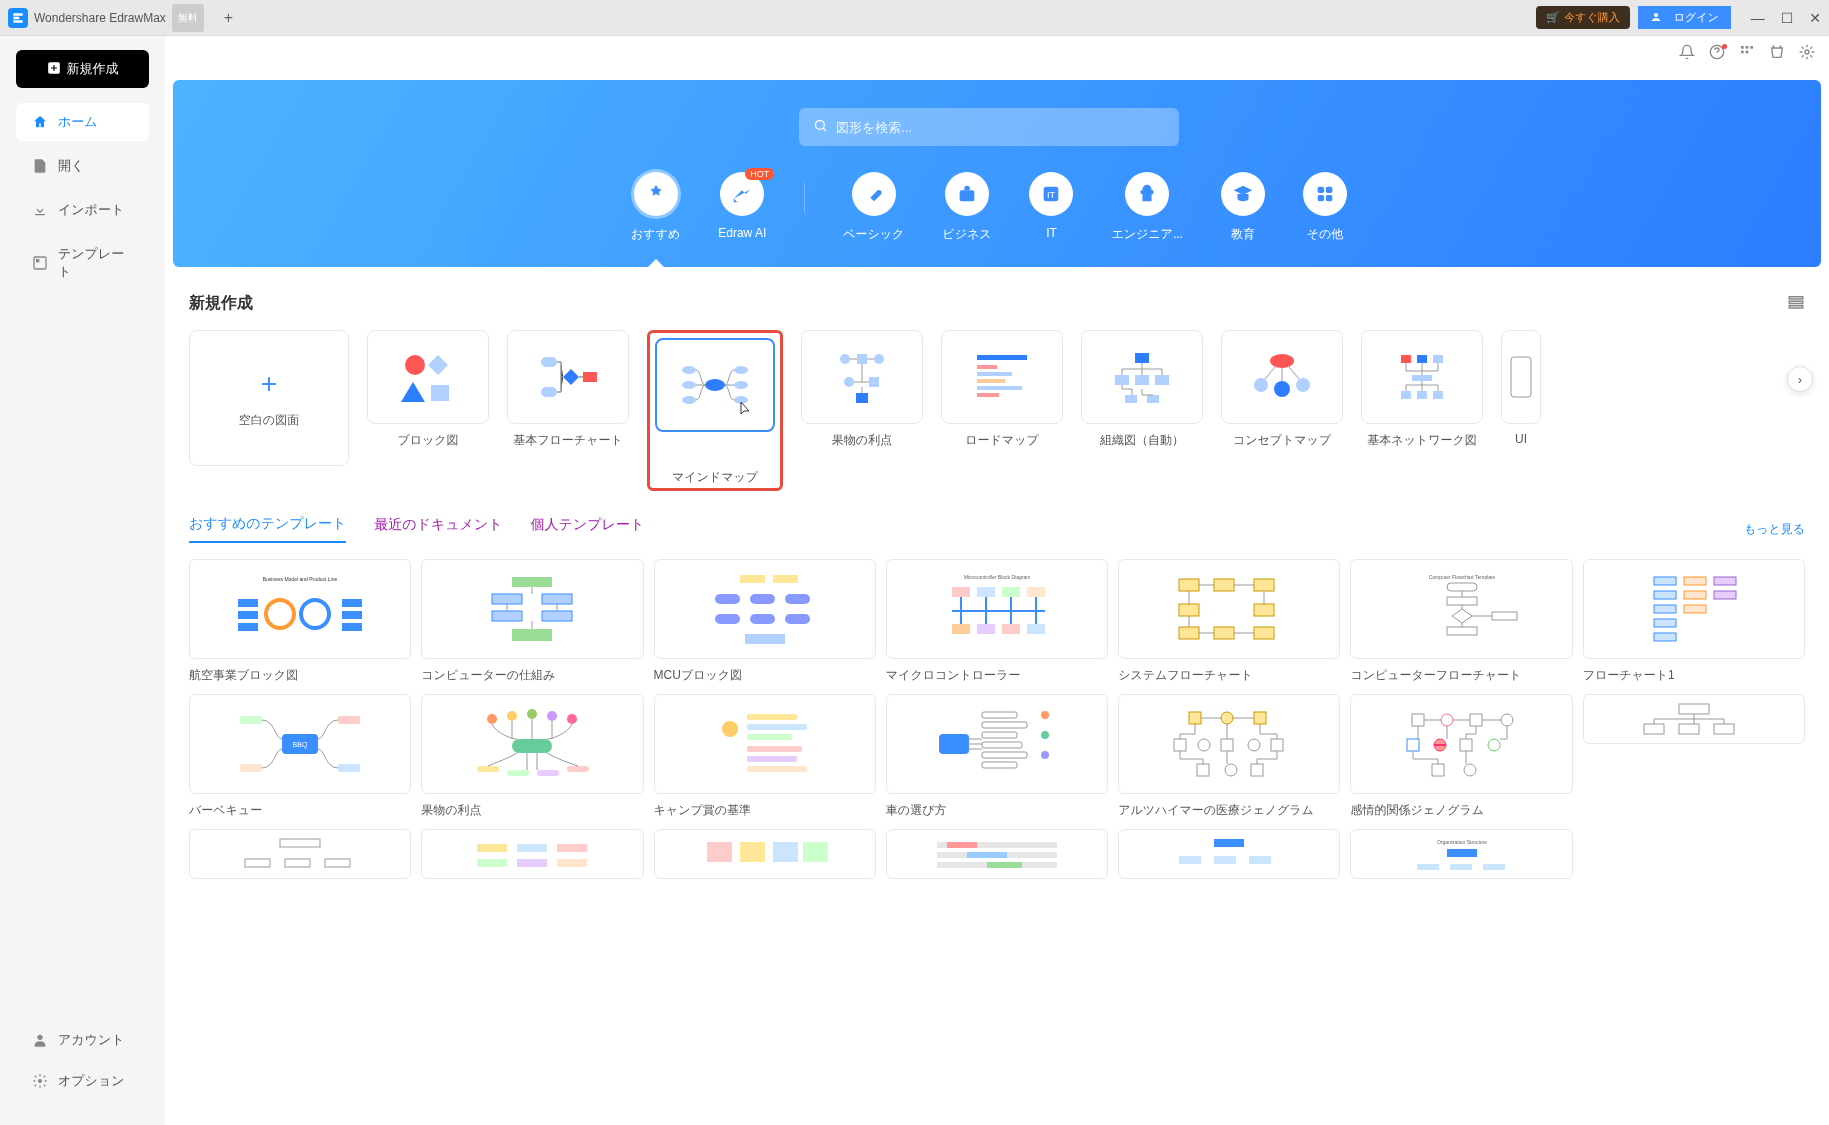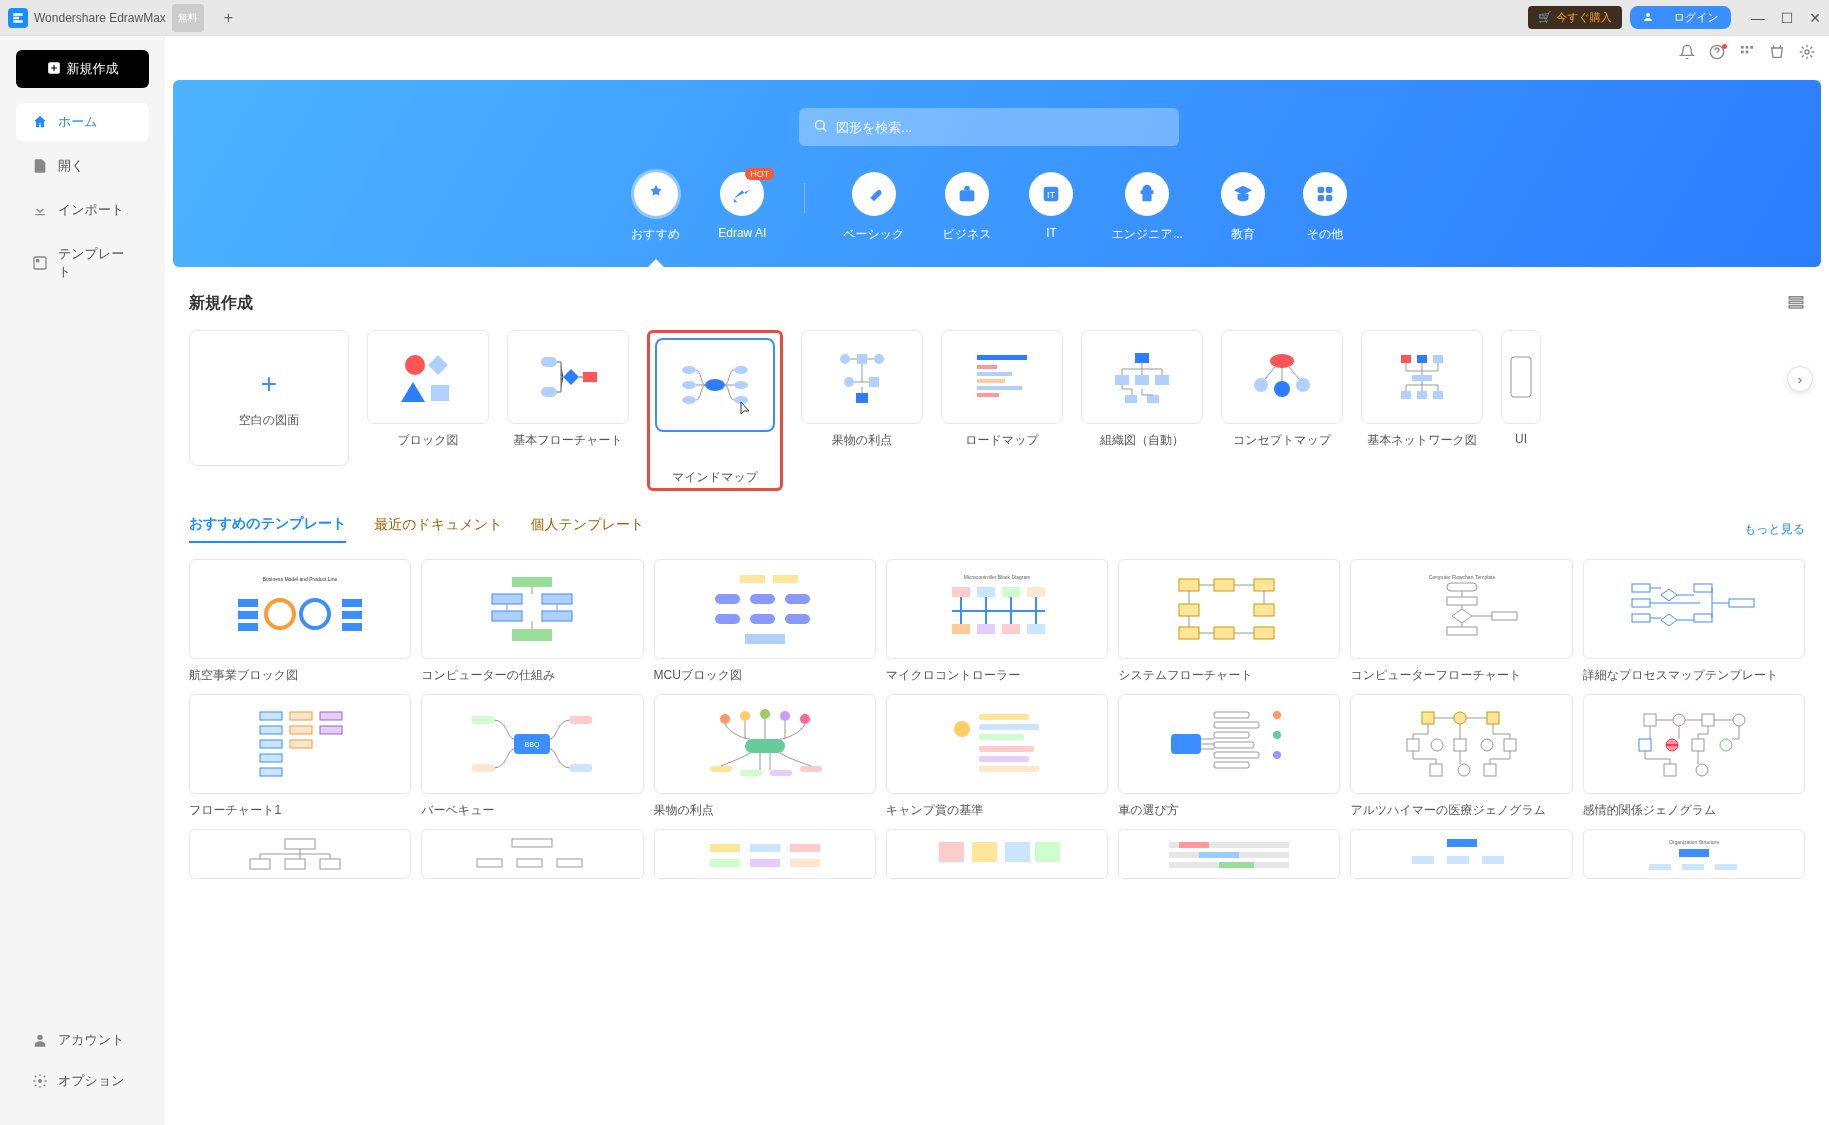--- a/index.html
+++ b/index.html
@@ -6,21 +6,21 @@
     body { background: #f5f5f5; font-size: 13px; color: #333; }
     
     
     .titlebar { height: 36px; background: #e8e8e8; display: flex; align-items: center; padding: 0 8px; border-bottom: 1px solid #ddd; justify-content: space-between; }
     .app-icon { width: 20px; height: 20px; background: #1a8cff; border-radius: 4px; display: flex; align-items: center; justify-content: center; color: white; margin-right: 6px; }
     .app-title { font-size: 12px; color: #555; }
     .free-badge { background: #ccc; color: #fff; font-size: 10px; padding: 7px 6px; border-radius: 3px; margin-left: 6px; }
     .tab-plus { margin-left: 20px; color: #666; font-size: 16px; cursor: pointer; }
     .titlebar-right { margin-left: auto; display: flex; align-items: center; gap: 8px; }
     .buy-btn { background: #3d2e1f; color: #ff9933; padding: 4px 10px; border-radius: 4px; font-size: 11px; display: flex; align-items: center; gap: 4px; cursor: pointer; }
-    .login-btn { background: #3a8eff; color: white; padding: 4px 12px; border-radius: 8px; font-size: 11px; display: flex; align-items: center; gap: 20px; cursor: pointer; }
+    .login-btn { background: #3a8eff; color: white; padding: 4px 12px; border-radius: 0; font-size: 11px; display: flex; align-items: center; gap: 12px; cursor: pointer; }
     .win-controls { display: flex; gap: 16px; margin-left: 12px; color: #555; }
     .win-ctrl { cursor: pointer; font-size: 14px; }
     
     
     .app-body { display: flex; height: calc(100vh - 36px); }
     
     
     .sidebar { width: 165px; background: #f5f5f5; padding: 12px 0; display: flex; flex-direction: column; }
     .new-doc-btn { background: #000; color: white; padding: 10px 16px; border-radius: 6px; margin: 2px 16px 12px; display: flex; align-items: center; justify-content: center; gap: 6px; cursor: pointer; font-size: 13px; }
     .side-item { padding: 10px 16px; margin: 3px 16px; border-radius: 6px; display: flex; align-items: center; gap: 10px; cursor: pointer; color: #555; font-size: 13px; }
@@ -57,22 +57,22 @@
     .tmpl-card { width: 122px; display: flex; flex-direction: column; gap: 8px; cursor: pointer; }
     .tmpl-thumb { height: 94px; background: white; border: 1px solid #e8e8e8; border-radius: 8px; display: flex; align-items: center; justify-content: center; position: relative; }
     .tmpl-card.highlighted { border: 3px solid #e74c3c; border-radius: 6px; padding: 5px 5px 2px 5px; width: 136px; gap: 37px;}
     .tmpl-card.highlighted .tmpl-thumb { border-color: #3a8eff; border-width: 2px; }
     .tmpl-label { text-align: center; font-size: 12px; color: #555; }
     .cursor-icon { position: absolute; bottom: 8px; right: 22px; }
     .scroll-btn { position: absolute; right: -8px; top: 36px; width: 26px; height: 26px; background: white; border: 1px solid #e0e0e0; border-radius: 50%; display: flex; align-items: center; justify-content: center; cursor: pointer; box-shadow: 0 2px 6px rgba(0,0,0,0.1); color: #666; }
     
     
     .tabs { display: flex; gap: 28px; padding: 24px 24px 0; align-items: center; }
-    .tab { font-size: 14px; color: #a16207; padding-bottom: 8px; cursor: pointer; }
-    .tab.active { color: #1a8cff; border-bottom: 2px solid #1a8cff; font-weight: 700; }
+    .tab { font-size: 14px; color: #a21caf; padding-bottom: 8px; cursor: pointer; }
+    .tab.active { color: #1a8cff; border-bottom: 2px solid #1a8cff; font-weight: 400; }
     .more-link { margin-left: auto; color: #1a8cff; font-size: 12px; cursor: pointer; }
     
     
     .tmpl-grid { display: grid; grid-template-columns: repeat(7, 1fr); gap: 10px; padding: 16px 24px; }
     .tg-card { cursor: pointer; }
     .tg-thumb { height: 100px; background: white; border: 1px solid #e8e8e8; border-radius: 6px; display: flex; align-items: center; justify-content: center; margin-bottom: 8px; overflow: hidden; }
     .tg-label { font-size: 12px; color: #555; }
     
     
     .toolbar-row { display: flex; gap: 14px; padding: 8px 14px; justify-content: flex-end; color: #888; font-size: 16px; }
@@ -529,33 +529,20 @@
             <svg width="140" height="80" viewBox="0 0 140 80">
               <text x="70" y="10" text-anchor="middle" font-size="5" fill="#666">Computer Flowchart Template</text>
               <rect x="55" y="14" width="30" height="8" rx="4" fill="none" stroke="#999"></rect>
               <rect x="55" y="28" width="30" height="8" fill="none" stroke="#999"></rect>
               <path d="M70 40l10 7-10 7-10-7z" fill="none" stroke="#999"></path>
               <rect x="55" y="58" width="30" height="8" fill="none" stroke="#999"></rect>
               <rect x="100" y="43" width="25" height="8" fill="none" stroke="#999"></rect>
               <path d="M70 22v6M70 36v4M70 54v4M80 47h20" stroke="#999"></path>
             </svg>
           </div><span class="tg-label">コンピューターフローチャート</span></div>
-      <div class="tg-card"><div class="tg-thumb">
-            <svg width="140" height="80" viewBox="0 0 140 80">
-              <rect x="8" y="15" width="18" height="8" fill="none" stroke="#3a8eff"></rect>
-              <rect x="8" y="30" width="18" height="8" fill="none" stroke="#3a8eff"></rect>
-              <rect x="8" y="45" width="18" height="8" fill="none" stroke="#3a8eff"></rect>
-              <path d="M45 20l8 6-8 6-8-6z" fill="none" stroke="#3a8eff"></path>
-              <path d="M45 45l8 6-8 6-8-6z" fill="none" stroke="#3a8eff"></path>
-              <rect x="70" y="15" width="18" height="8" fill="none" stroke="#3a8eff"></rect>
-              <rect x="70" y="45" width="18" height="8" fill="none" stroke="#3a8eff"></rect>
-              <rect x="105" y="30" width="25" height="8" fill="none" stroke="#3a8eff"></rect>
-              <path d="M26 19h11M26 34h50M26 49h11M53 26h17M53 51h17M88 19v15h17M88 49v-15" stroke="#3a8eff" fill="none"></path>
-            </svg>
-          </div><span class="tg-label">詳細なプロセスマップテンプレート</span></div>
 
       <div class="tg-card"><div class="tg-thumb">
             <svg width="140" height="80" viewBox="0 0 140 80">
               <rect x="30" y="8" width="22" height="8" fill="#cce5ff" stroke="#3a8eff"></rect>
               <rect x="60" y="8" width="22" height="8" fill="#ffe6cc" stroke="#ff9933"></rect>
               <rect x="90" y="8" width="22" height="8" fill="#e6ccff" stroke="#9966cc"></rect>
               <rect x="30" y="22" width="22" height="8" fill="#cce5ff" stroke="#3a8eff"></rect>
               <rect x="60" y="22" width="22" height="8" fill="#ffe6cc" stroke="#ff9933"></rect>
               <rect x="90" y="22" width="22" height="8" fill="#e6ccff" stroke="#9966cc"></rect>
               <rect x="30" y="36" width="22" height="8" fill="#cce5ff" stroke="#3a8eff"></rect>

